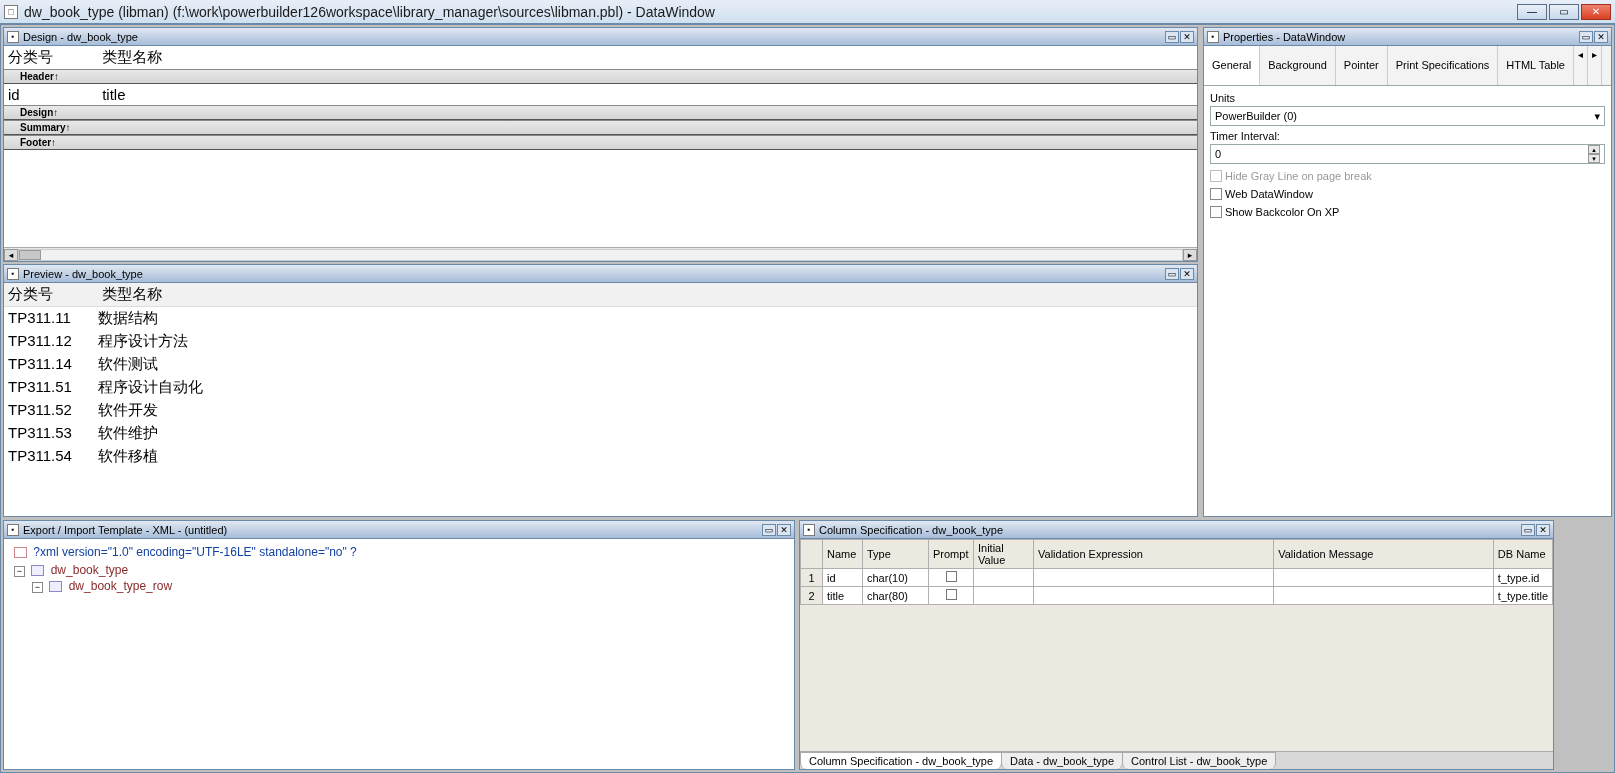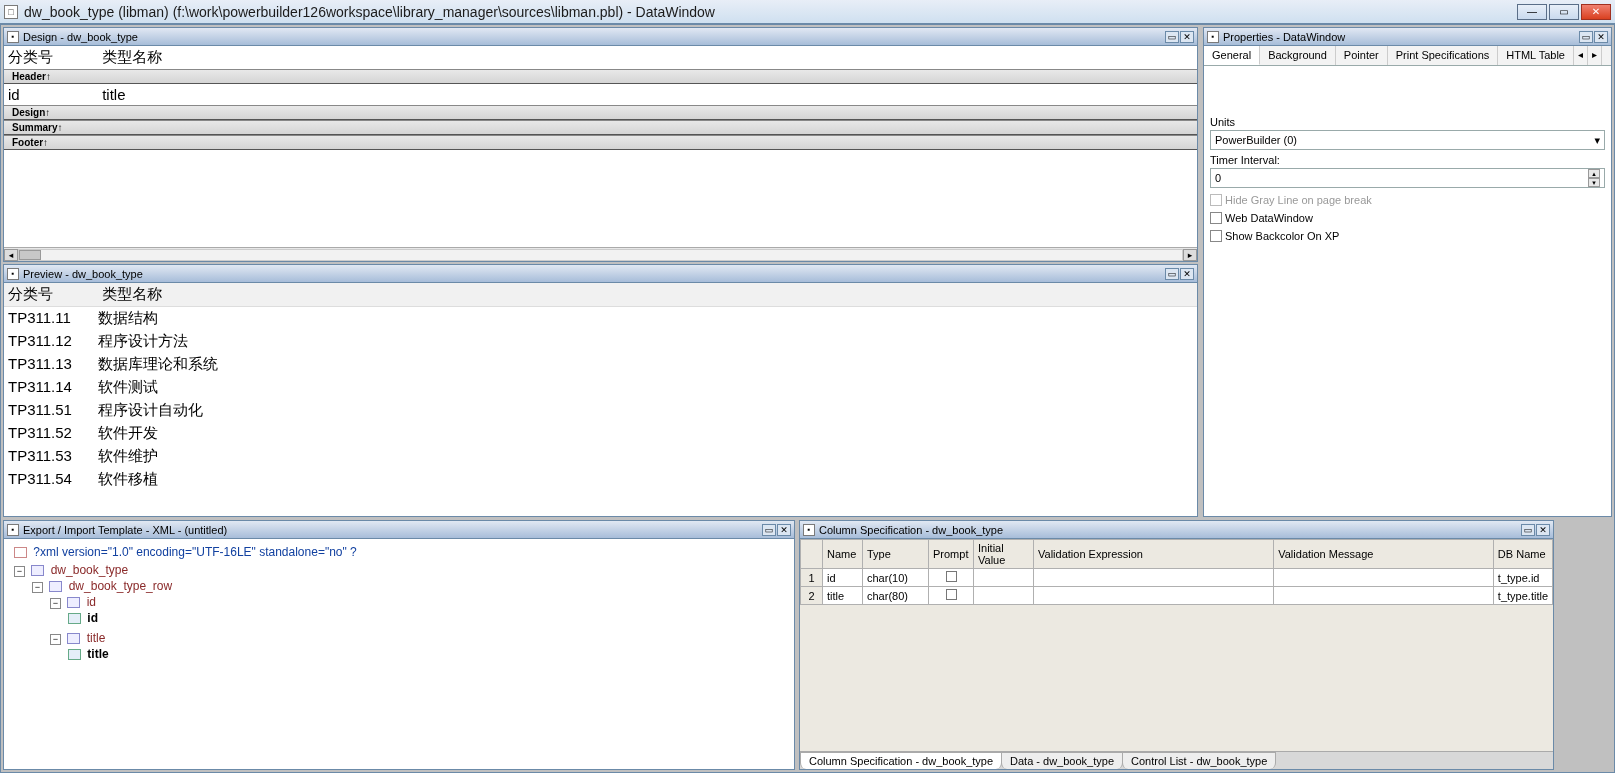--- a/index.html
+++ b/index.html
@@ -67,38 +67,38 @@
   .panel-header .ph-spacer{flex:1;}
   .panel-header .ph-btn{
     width:14px;height:12px;border:1px solid #6b8aa8;margin-left:1px;
     background:#dce6f2;display:flex;align-items:center;justify-content:center;
     font-size:9px;cursor:default;
   }
   .panel-body { flex:1; overflow:hidden; position:relative; background:#fff;}
   
   .band-row { border-bottom:1px solid #555; }
   .band-content { background:#fff; padding:2px 4px; font-size:15px; }
-  .band-label { background: linear-gradient(#e8e8e8,#d5d5d5); font-size:10px; font-weight:bold; padding:1px 8px; border-top:1px solid #888;}
+  .band-label { background: linear-gradient(#e8e8e8,#d5d5d5); font-size:10px; font-weight:bold; padding:1px 16px; border-top:1px solid #888;}
   .design-col { display:inline-block; }
   .design-col.c1 { width:90px; }
   .scroll-h { height:14px; background:#e8e8e8; border-top:1px solid #aaa; display:flex; align-items:center;}
   .scroll-h .arrow{width:14px;height:12px;border:1px solid #999;background:#ddd;display:flex;align-items:center;justify-content:center;font-size:9px;}
   .scroll-h .track{flex:1;height:12px;background:#f2f2f2;border:1px solid #ccc;position:relative;}
   .scroll-h .thumb{position:absolute;left:0;top:0;width:22px;height:10px;background:#c8c8c8;border:1px solid #999;}
   
   .preview-table { font-size:15px; }
   .preview-table .hdr { background:#f1f1f1; border-bottom:1px solid #ddd; padding:2px 4px;}
   .preview-table .row { padding:2px 4px; }
   .preview-table .c1 { display:inline-block; width:90px; }
   
   .prop-tabs { display:flex; border-bottom:1px solid #9aa; background:#f3f3f3; font-size:11px;}
-  .prop-tab { padding:3px 8px; border-right:1px solid #ccc; cursor:default;}
+  .prop-tab { padding:13px 8px; border-right:1px solid #ccc; cursor:default;}
   .prop-tab.active { background:#fff; border-bottom:1px solid #fff; }
   .prop-tab.nav { padding:3px 4px; font-size:10px;}
-  .prop-content { padding:6px 6px; font-size:11px; display:flex; flex-direction:column; gap:4px;margin-top:44px;}
+  .prop-content { padding:6px 6px; font-size:11px; display:flex; flex-direction:column; gap:4px;}
   .prop-content label { display:block; margin-bottom:2px;}
   .prop-select, .prop-spin {
     width:100%; border:1px solid #9aa; height:20px; background:#fff; display:flex; align-items:center; padding:0 4px; justify-content:space-between;
   }
   .prop-spin .spin-btns{display:flex;flex-direction:column;}
   .prop-spin .spin-btns span{font-size:7px;line-height:7px;border:1px solid #999;width:12px;text-align:center;background:#e8e8e8;}
   .prop-check { display:flex; align-items:center; gap:3px; margin-top:2px;}
   .prop-check .box { width:12px;height:12px;border:1px solid #888;background:#fff;}
   .prop-check.disabled { color:#999;}
   .prop-check.disabled .box{border-color:#bbb;}
@@ -190,21 +190,20 @@
         <span class="ph-btn">▭</span>
         <span class="ph-btn">✕</span>
       </div>
       <div class="panel-body preview-table">
         <div class="hdr">
           <span class="c1">分类号</span>
           <span>类型名称</span>
         </div>
         <div class="row"><span class="c1">TP311.11</span><span>数据结构</span></div>
         <div class="row"><span class="c1">TP311.12</span><span>程序设计方法</span></div>
-        <div class="row"><span class="c1">TP311.13</span><span>数据库理论和系统</span></div>
         <div class="row"><span class="c1">TP311.14</span><span>软件测试</span></div>
         <div class="row"><span class="c1">TP311.51</span><span>程序设计自动化</span></div>
         <div class="row"><span class="c1">TP311.52</span><span>软件开发</span></div>
         <div class="row"><span class="c1">TP311.53</span><span>软件维护</span></div>
         <div class="row"><span class="c1">TP311.54</span><span>软件移植</span></div>
       </div>
     </div>
   </div>
 
   <div class="right-col">
@@ -278,44 +277,20 @@
           </li>
           <li>
             <span class="tree-toggle">−</span>
             <span class="tree-icon tag"></span>
             <span class="xml-elname">dw_book_type</span>
             <ul>
               <li>
                 <span class="tree-toggle">−</span>
                 <span class="tree-icon tag"></span>
                 <span class="xml-elname">dw_book_type_row</span>
-                <ul>
-                  <li>
-                    <span class="tree-toggle">−</span>
-                    <span class="tree-icon tag"></span>
-                    <span class="xml-elname">id</span>
-                    <ul>
-                      <li>
-                        <span class="tree-icon col"></span>
-                        <span class="xml-bold">id</span>
-                      </li>
-                    </ul>
-                  </li>
-                  <li>
-                    <span class="tree-toggle">−</span>
-                    <span class="tree-icon tag"></span>
-                    <span class="xml-elname">title</span>
-                    <ul>
-                      <li>
-                        <span class="tree-icon col"></span>
-                        <span class="xml-bold">title</span>
-                      </li>
-                    </ul>
-                  </li>
-                </ul>
               </li>
             </ul>
           </li>
         </ul>
       </div>
     </div>
   </div>
 
   <div class="bottom-right">
     <div class="panel" style="display:flex;flex-direction:column;">

